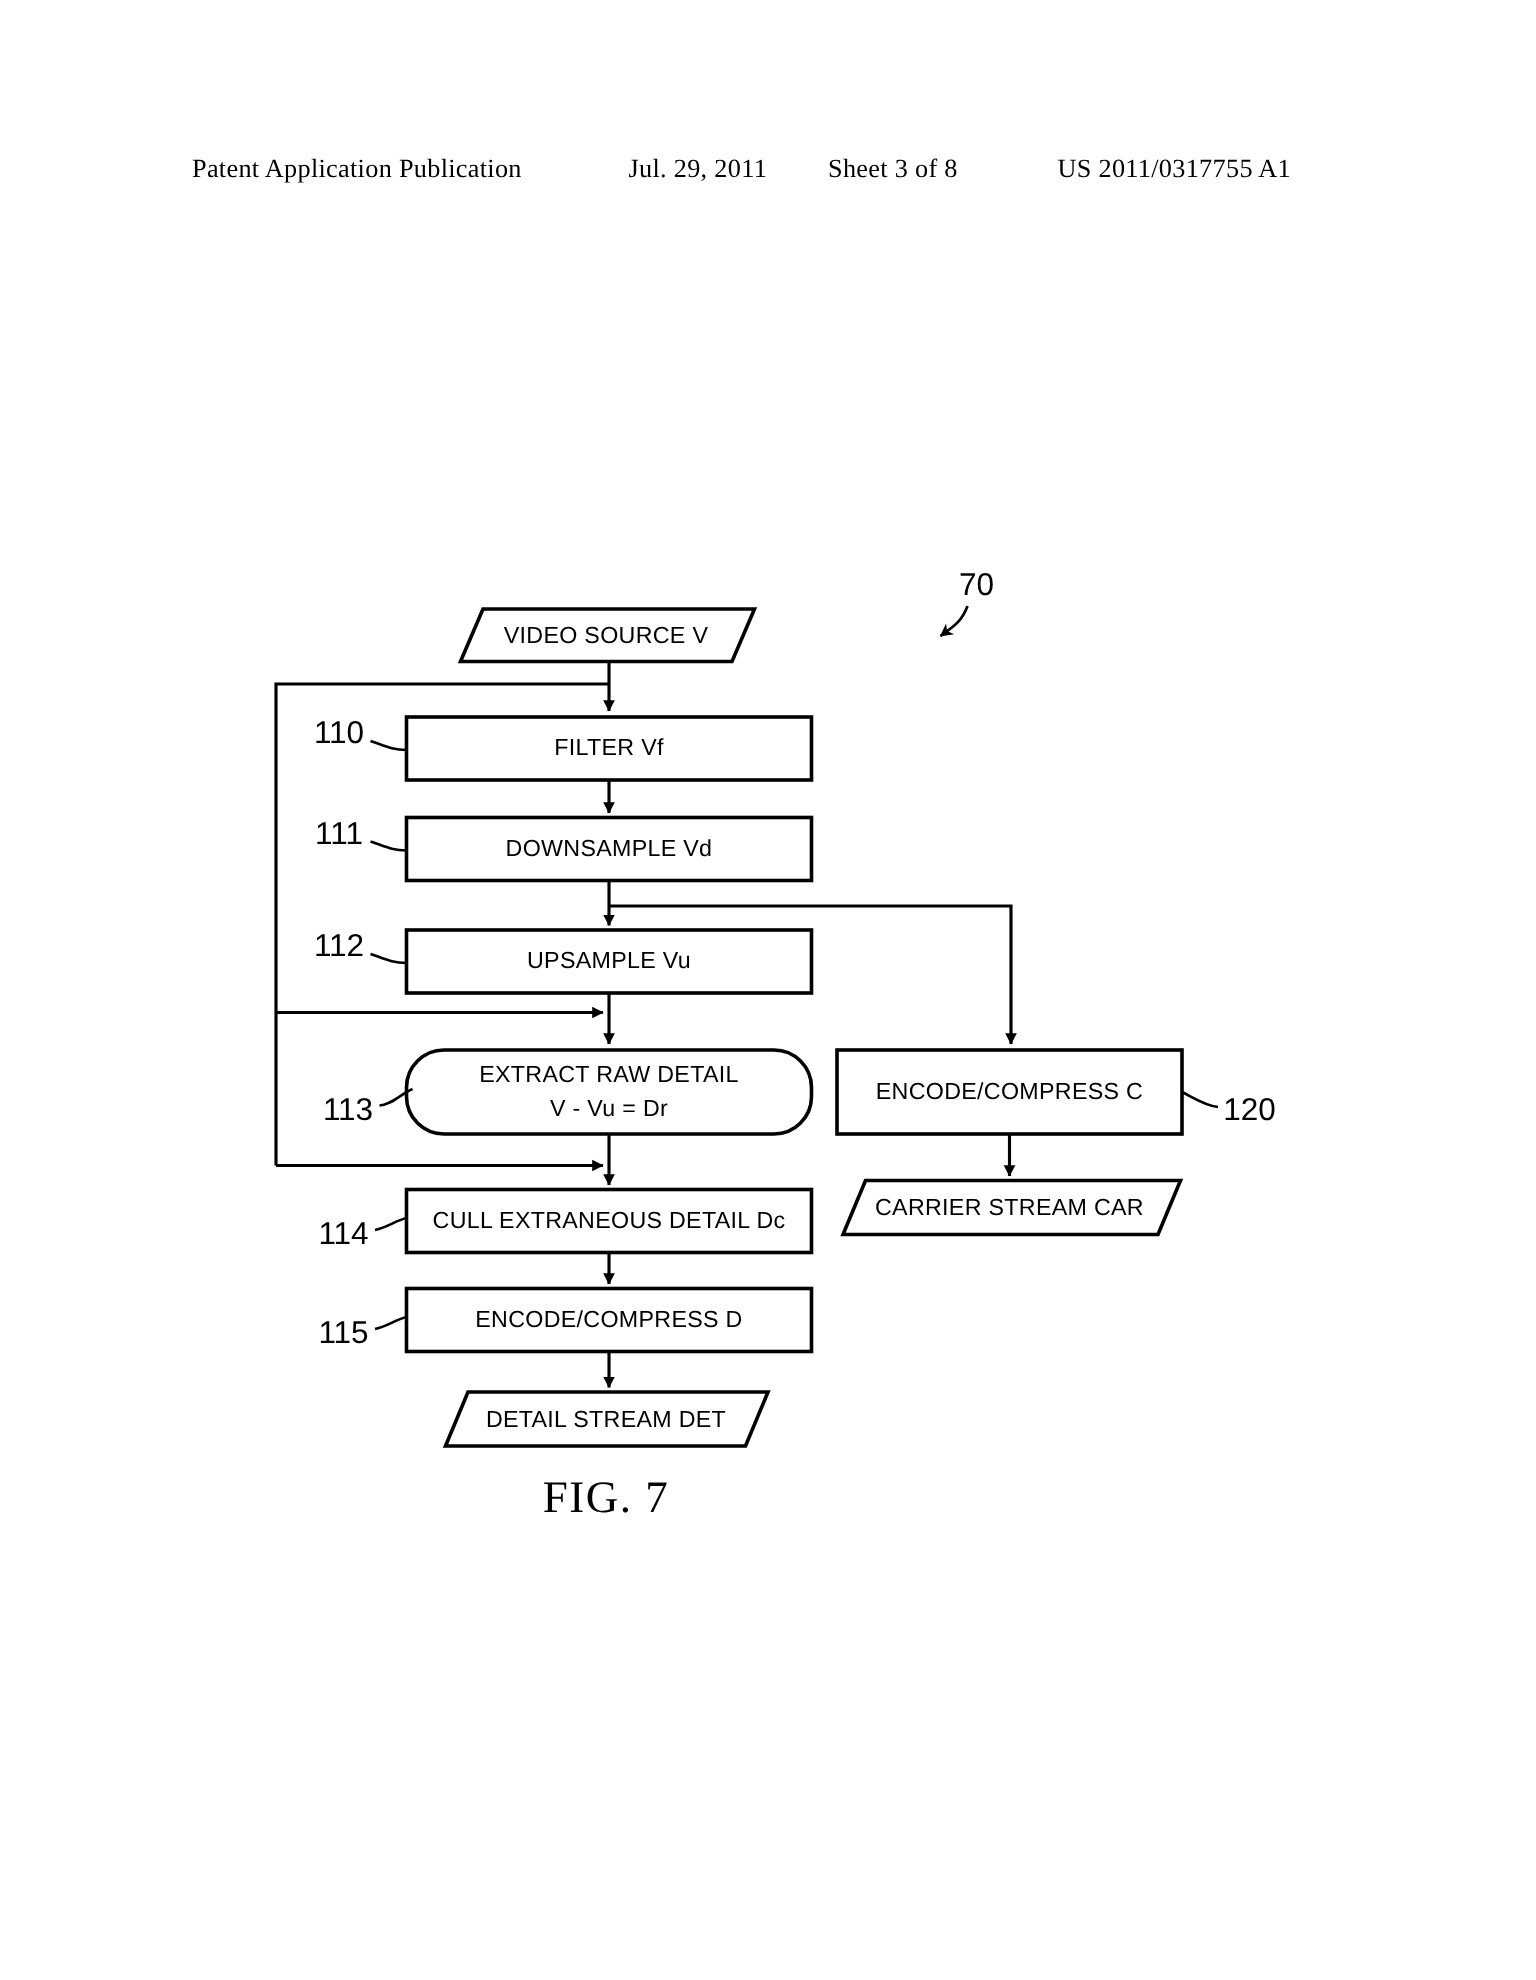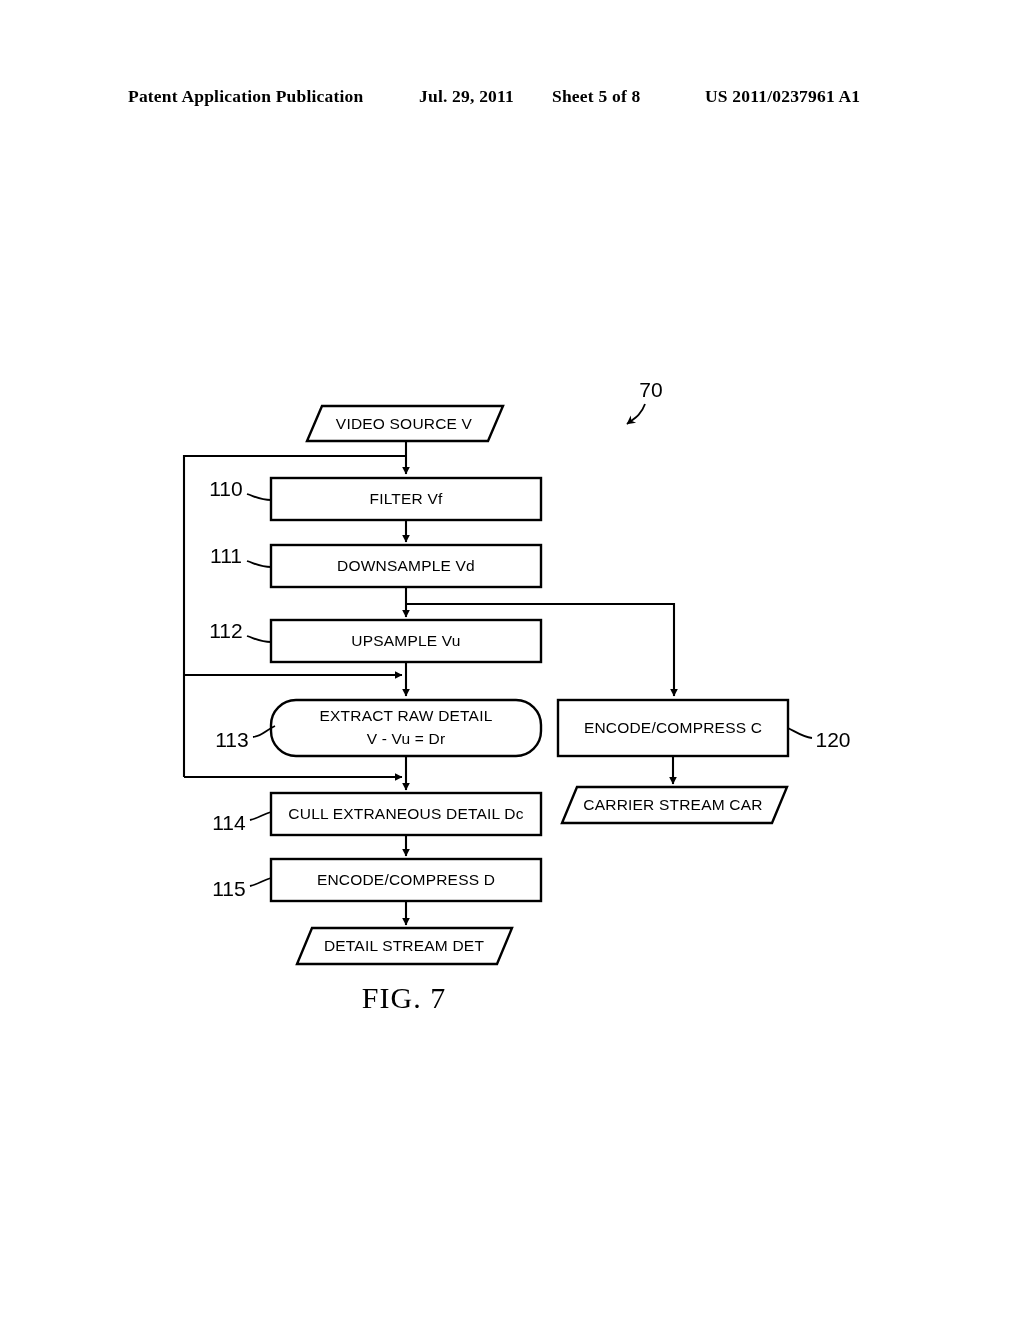--- a/index.html
+++ b/index.html
@@ -13,26 +13,26 @@
     height: 1320px;
     position: relative;
     font-family: "Liberation Sans", sans-serif;
     color: #000000;
     overflow: hidden;
   }
 
   
   #page-header {
     position: absolute;
-    top: 86px;
+    top: 102px;
     left: 0;
     width: 995px;
     height: 30px;
     font-family: "Liberation Serif", serif;
-    font-weight: bold;
+    font-weight: normal;
     font-size: 17.5px;
     letter-spacing: 0.2px;
     white-space: nowrap;
   }
   #page-header .hdr-pub {
     position: absolute;
     left: 128px;
     top: 0;
   }
   #page-header .hdr-date {
@@ -101,22 +101,22 @@
     stroke-width: 1.8;
     fill: none;
   }
 </style>
 </head>
 <body>
 
 <div id="page-header">
   <span class="hdr-pub">Patent Application Publication</span>
   <span class="hdr-date">Jul. 29, 2011</span>
-  <span class="hdr-sheet">Sheet 5 of 8</span>
-  <span class="hdr-docnum">US 2011/0237961 A1</span>
+  <span class="hdr-sheet">Sheet 3 of 8</span>
+  <span class="hdr-docnum">US 2011/0317755 A1</span>
 </div>
 
 <div id="figure">
 <svg width="1024" height="1320" viewBox="0 0 1024 1320" xmlns="http://www.w3.org/2000/svg">
   <defs>
     <marker id="arrow" markerWidth="9" markerHeight="9" refX="7.2" refY="4.5" orient="auto" markerUnits="userSpaceOnUse">
       <path d="M0,0.6 L7.6,4.5 L0,8.4 z" fill="#000000"></path>
     </marker>
     <marker id="arrowsm" markerWidth="11" markerHeight="11" refX="8.5" refY="5.5" orient="auto" markerUnits="userSpaceOnUse">
       <path d="M0.5,1 L9,5.5 L0.5,10 L3,5.5 z" fill="#000000"></path>

